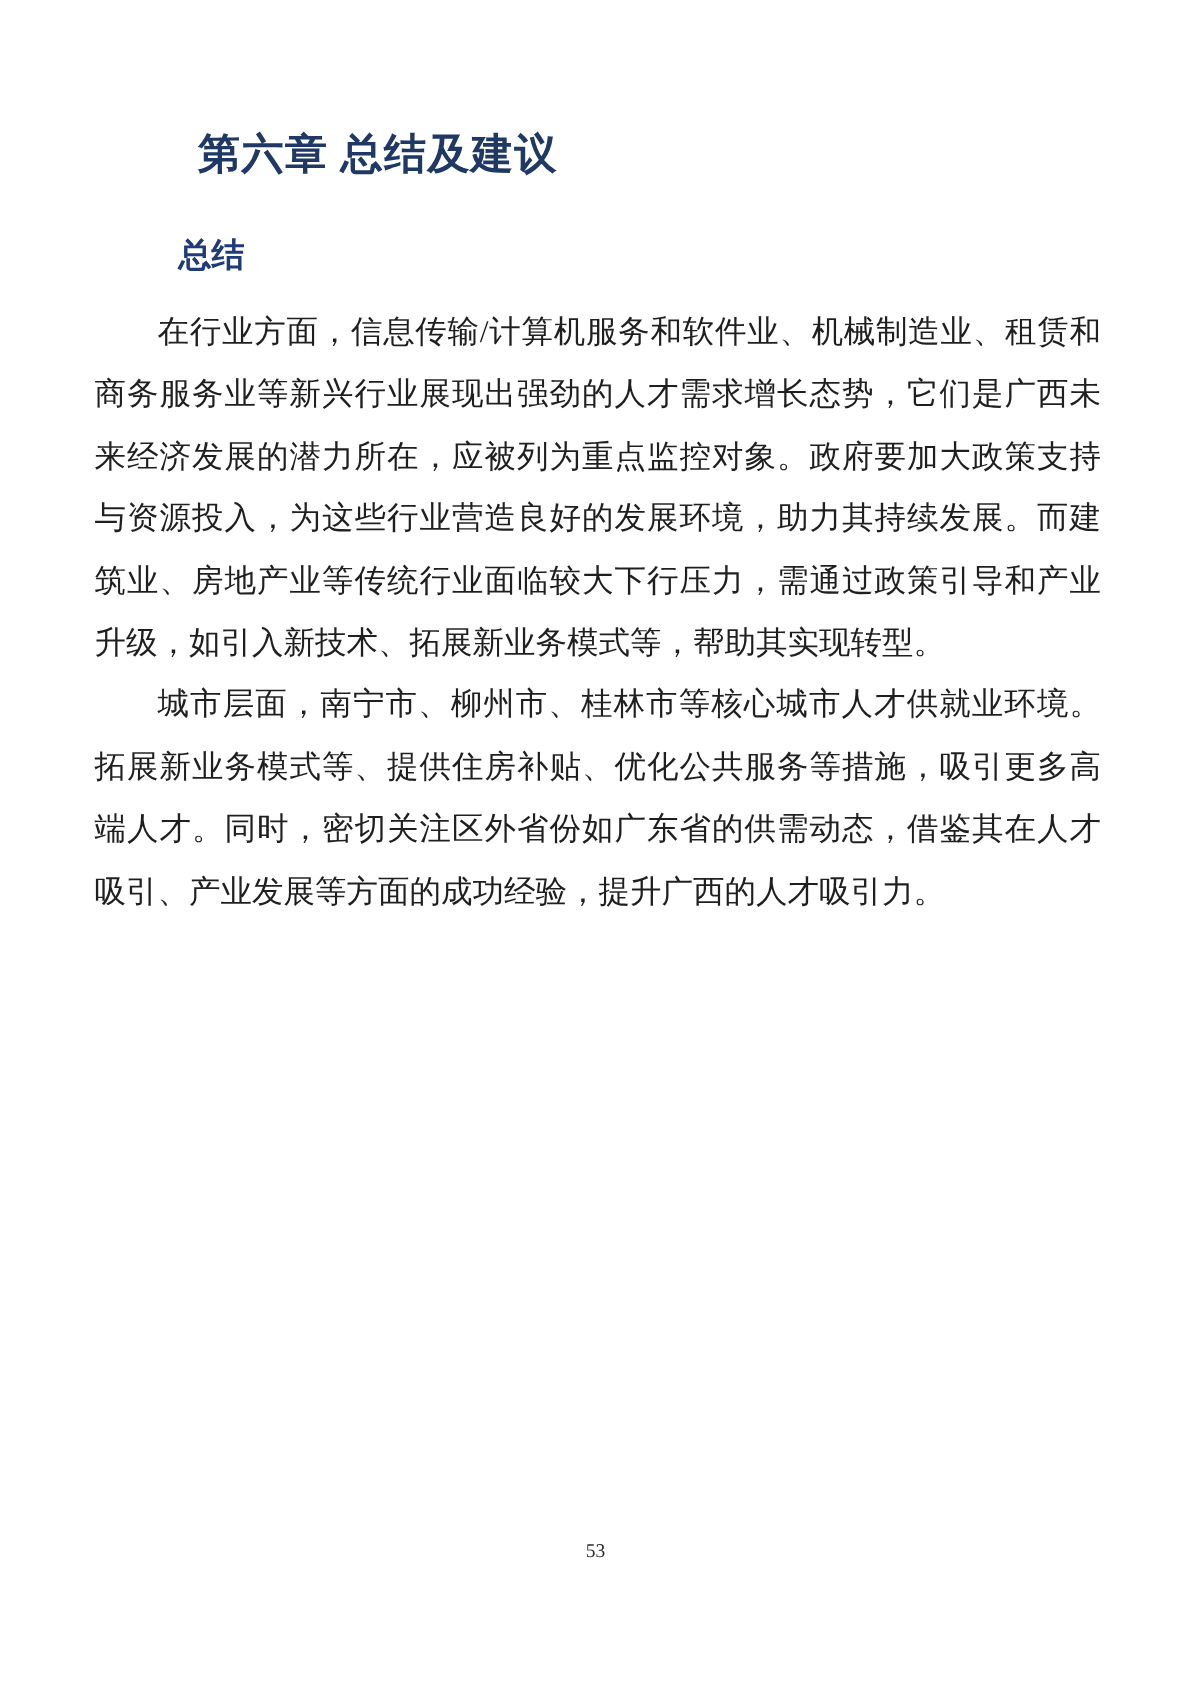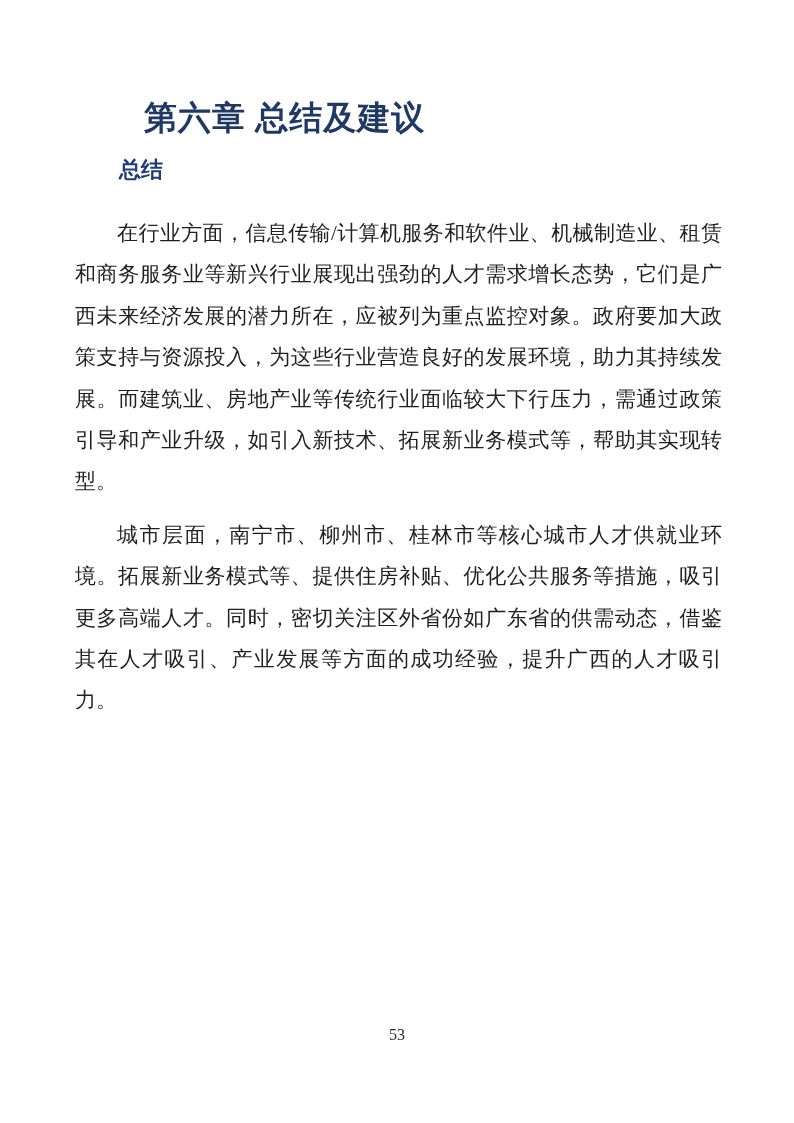--- a/index.html
+++ b/index.html
@@ -12,23 +12,23 @@
     width: 794px;
     height: 1123px;
     background: var(--page-bg, #ffffff);
     overflow: hidden;
     font-family: "Liberation Serif", "DejaVu Serif", serif;
   }
   .chapter-title {
     position: absolute;
     left: 132px;
     top: 84px;
-    margin: 12px;
+    margin: 0;
     font-family: "Liberation Serif", "DejaVu Serif", serif;
-    font-size: 33px;
+    font-size: 28px;
     font-weight: bold;
     letter-spacing: 1px;
     color: var(--title-color, #1F3864);
     white-space: nowrap;
   }
   .section-heading {
     position: absolute;
     left: 119px;
     top: 155px;
     margin: 0;
@@ -42,31 +42,31 @@
     position: absolute;
     left: 63px;
     top: 201px;
     width: 671px;
     font-size: 21px;
     line-height: 41.4px;
     color: var(--body-color, #1F1F1F);
     text-align: justify;
   }
   .content p {
-    margin: 12px;
+    margin: 0;
     padding: 0;
     text-indent: 2em;
   }
   .page-number {
     position: absolute;
     top: 1026px;
     left: 0;
     width: 794px;
     text-align: center;
-    font-size: 16px;
+    font-size: 13px;
     color: var(--pagenum-color, #2B2B2B);
   }
 </style>
 </head>
 <body>
 
 <div class="page">
 
   <h1 class="chapter-title">第六章 总结及建议</h1>
 

